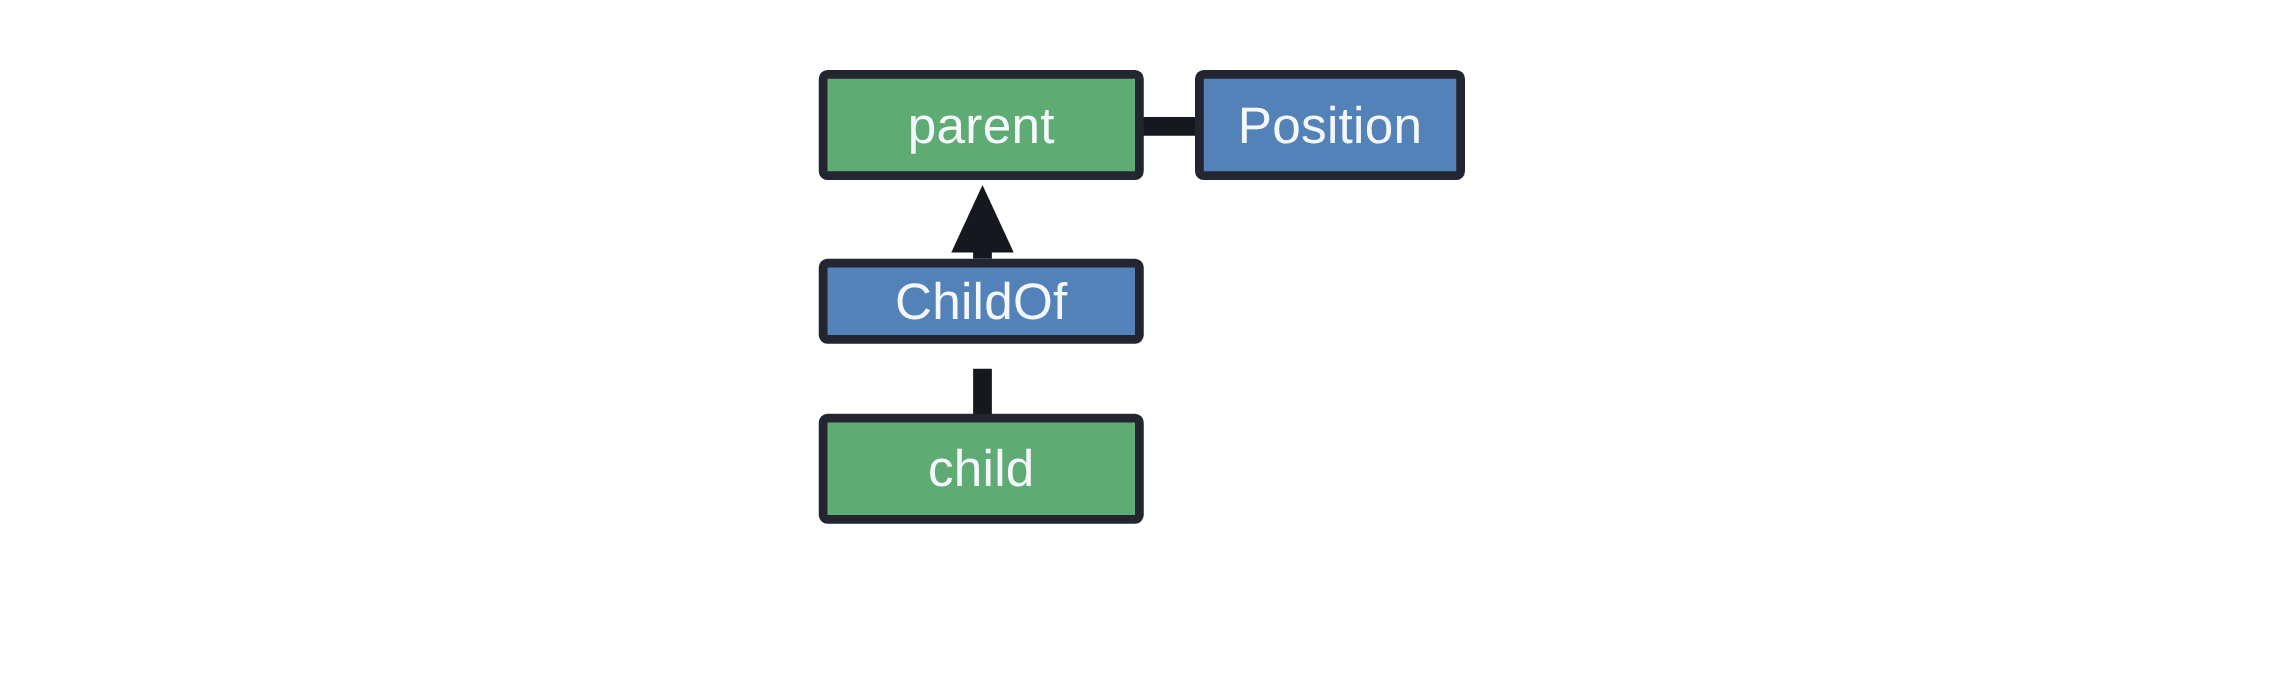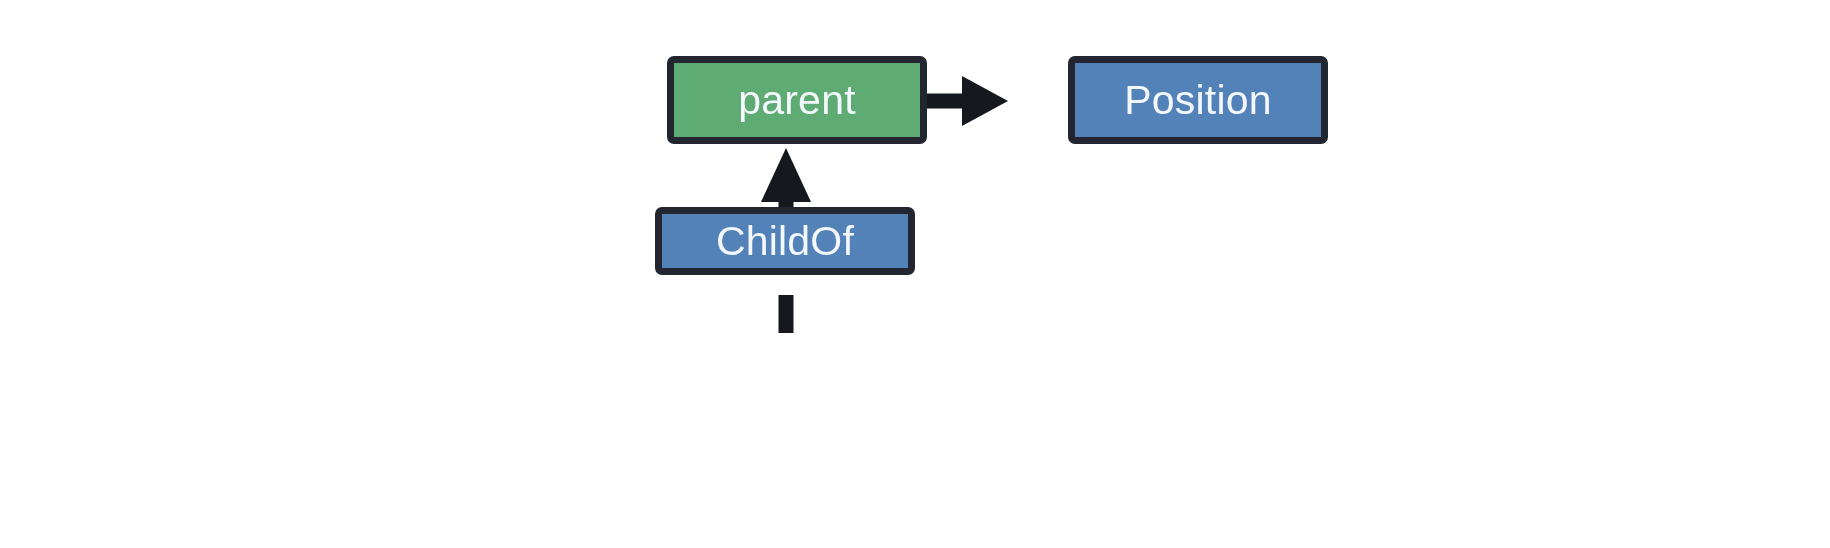--- a/index.html
+++ b/index.html
@@ -43,22 +43,22 @@
     font-weight: 400;
     line-height: 1;
     letter-spacing: 0.2px;
     white-space: nowrap;
     -webkit-font-smoothing: antialiased;
   }
   .node-entity { background: #5eab74; }
   .node-component { background: #5282b8; }
 
   
-  #node-parent   { left: 655px;  top: 56px;  width: 260px; height: 88px; margin-left: 12px; }
-  #node-position { left: 1068px; top: 56px;  width: 260px; height: 88px; justify-content: center; }
+  #node-parent   { left: 655px;  top: 56px;  width: 260px; height: 88px; }
+  #node-position { left: 956px; top: 56px;  width: 216px; height: 88px; justify-content: center; }
   #node-childof  { left: 655px;  top: 207px; width: 260px; height: 68px; }
   #node-child    { left: 655px;  top: 331px; width: 260px; height: 88px; }
 </style>
 </head>
 <body>
 
 <div id="diagram-canvas">
 
   <svg id="diagram-svg" viewBox="0 0 1830 548" xmlns="http://www.w3.org/2000/svg">
 
@@ -82,14 +82,17 @@
   </div>
 
   <div class="node-box node-component" id="node-position">
     <span class="node-label">Position</span>
   </div>
 
   <div class="node-box node-component" id="node-childof">
     <span class="node-label">ChildOf</span>
   </div>
 
+  <div class="node-box node-entity" id="node-child">
+    <span class="node-label">child</span>
+  </div>
 
 </div>
 
 </body></html>

